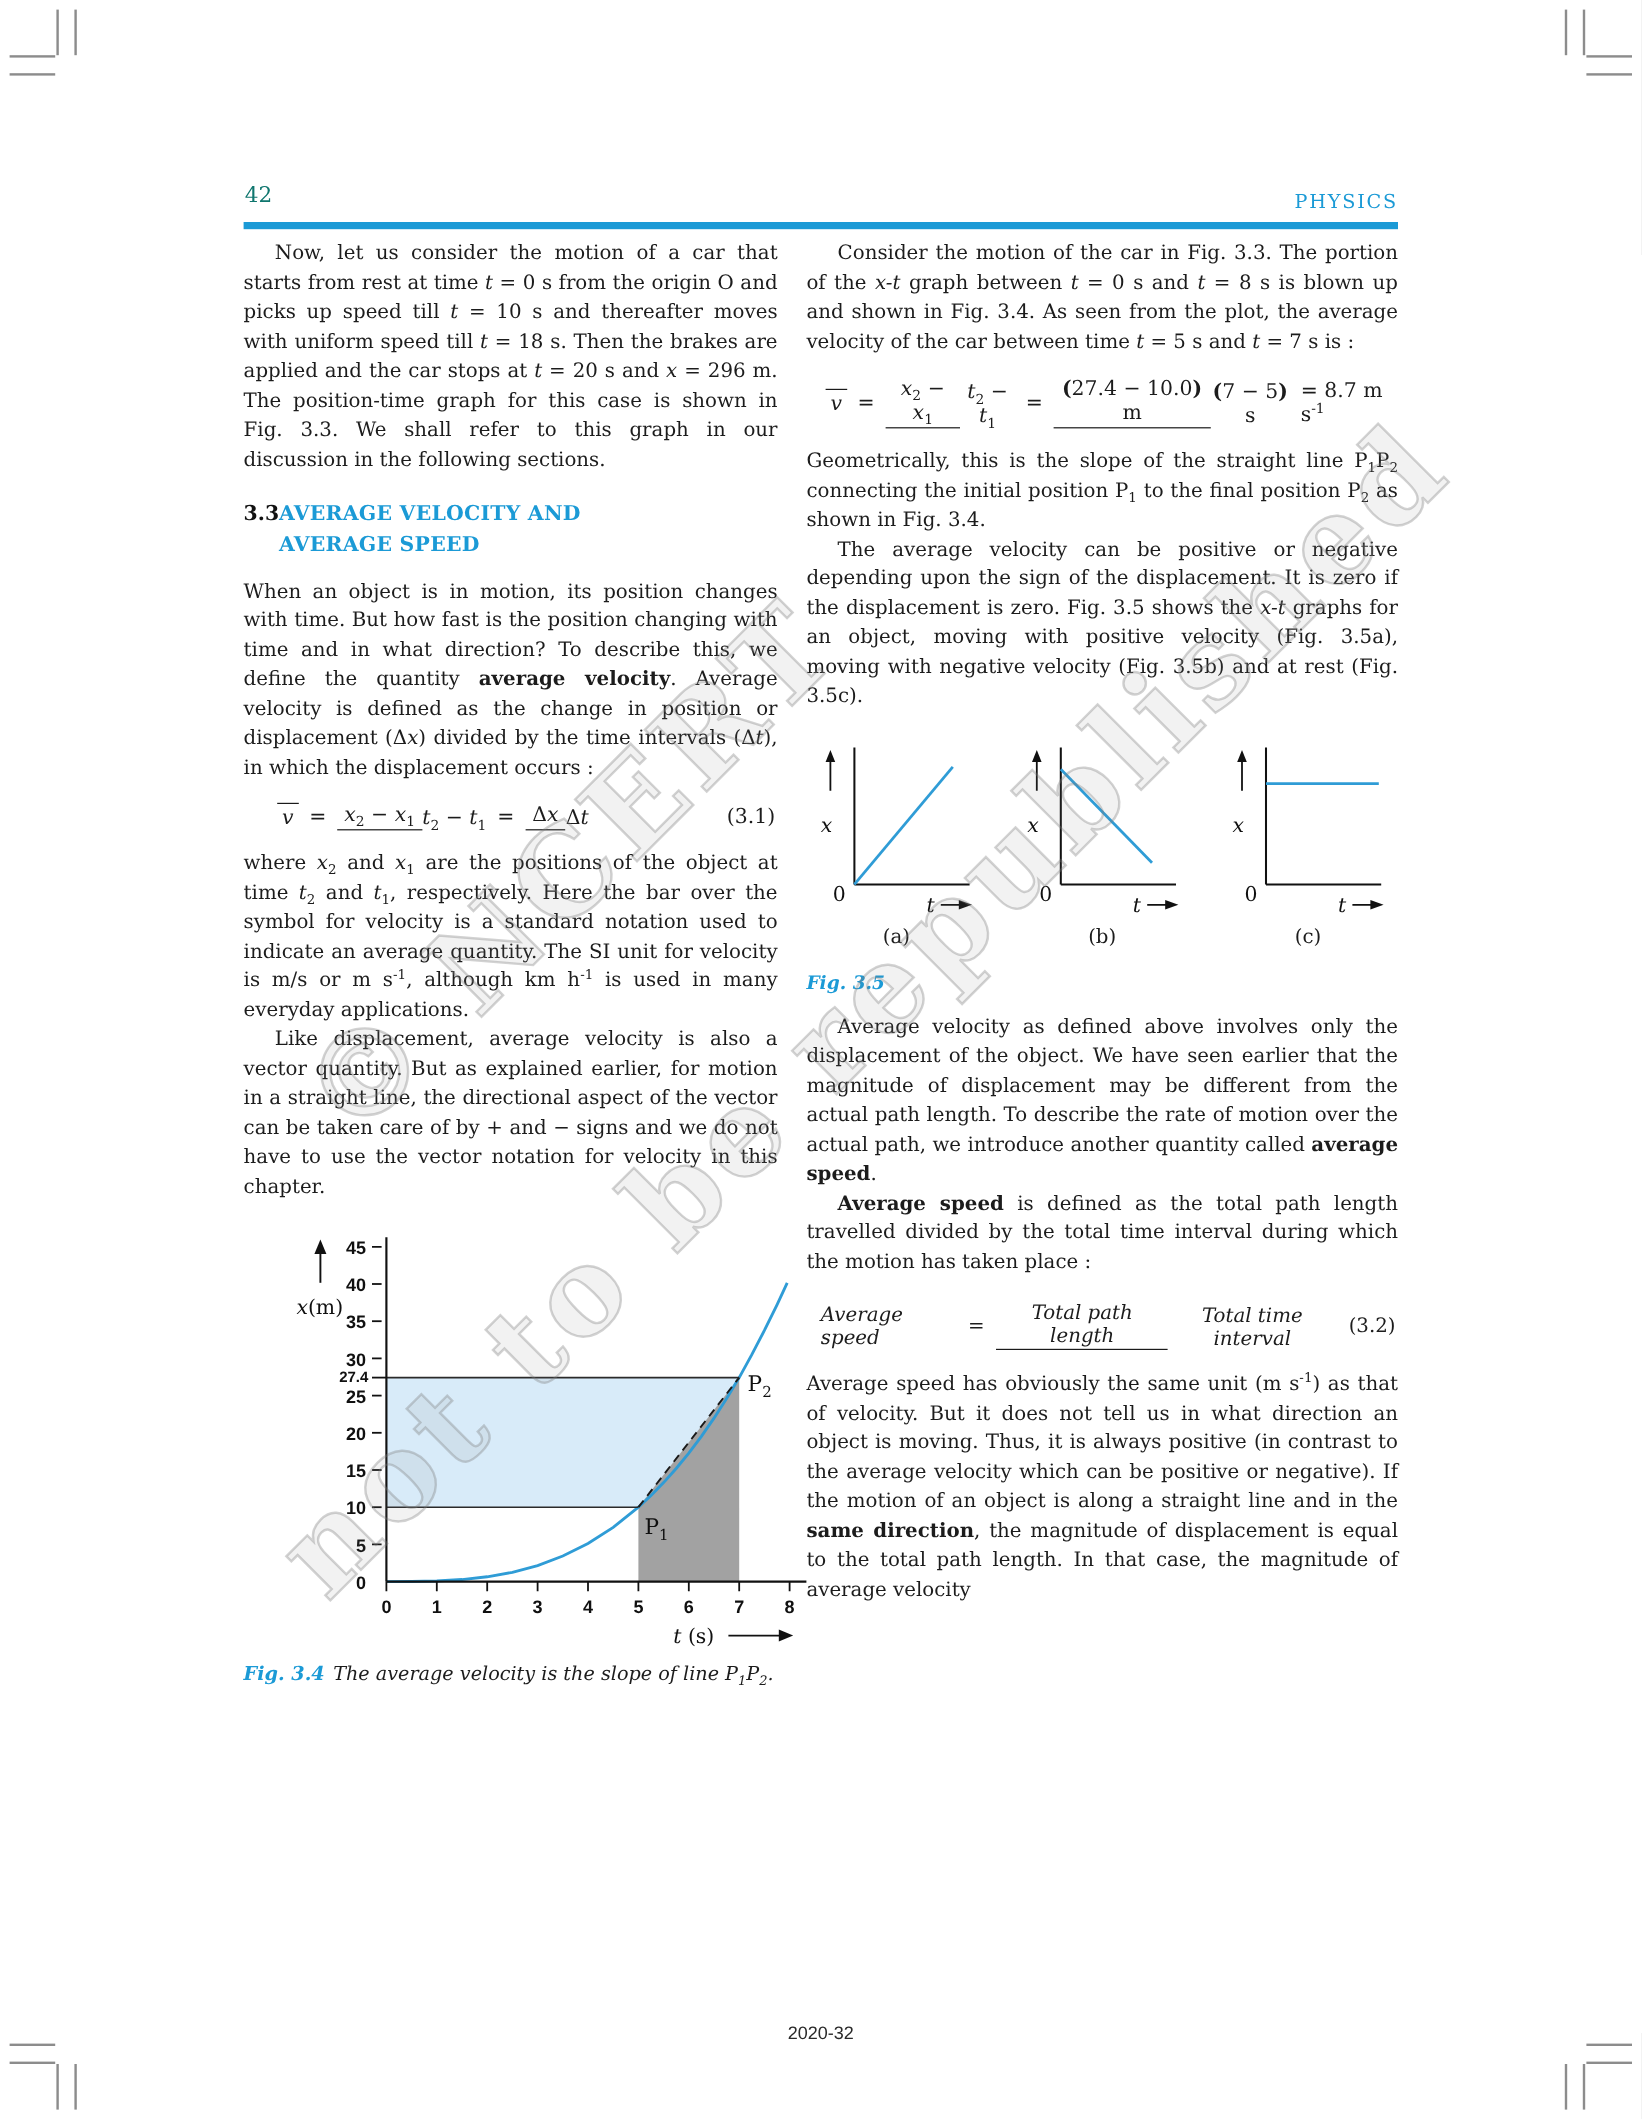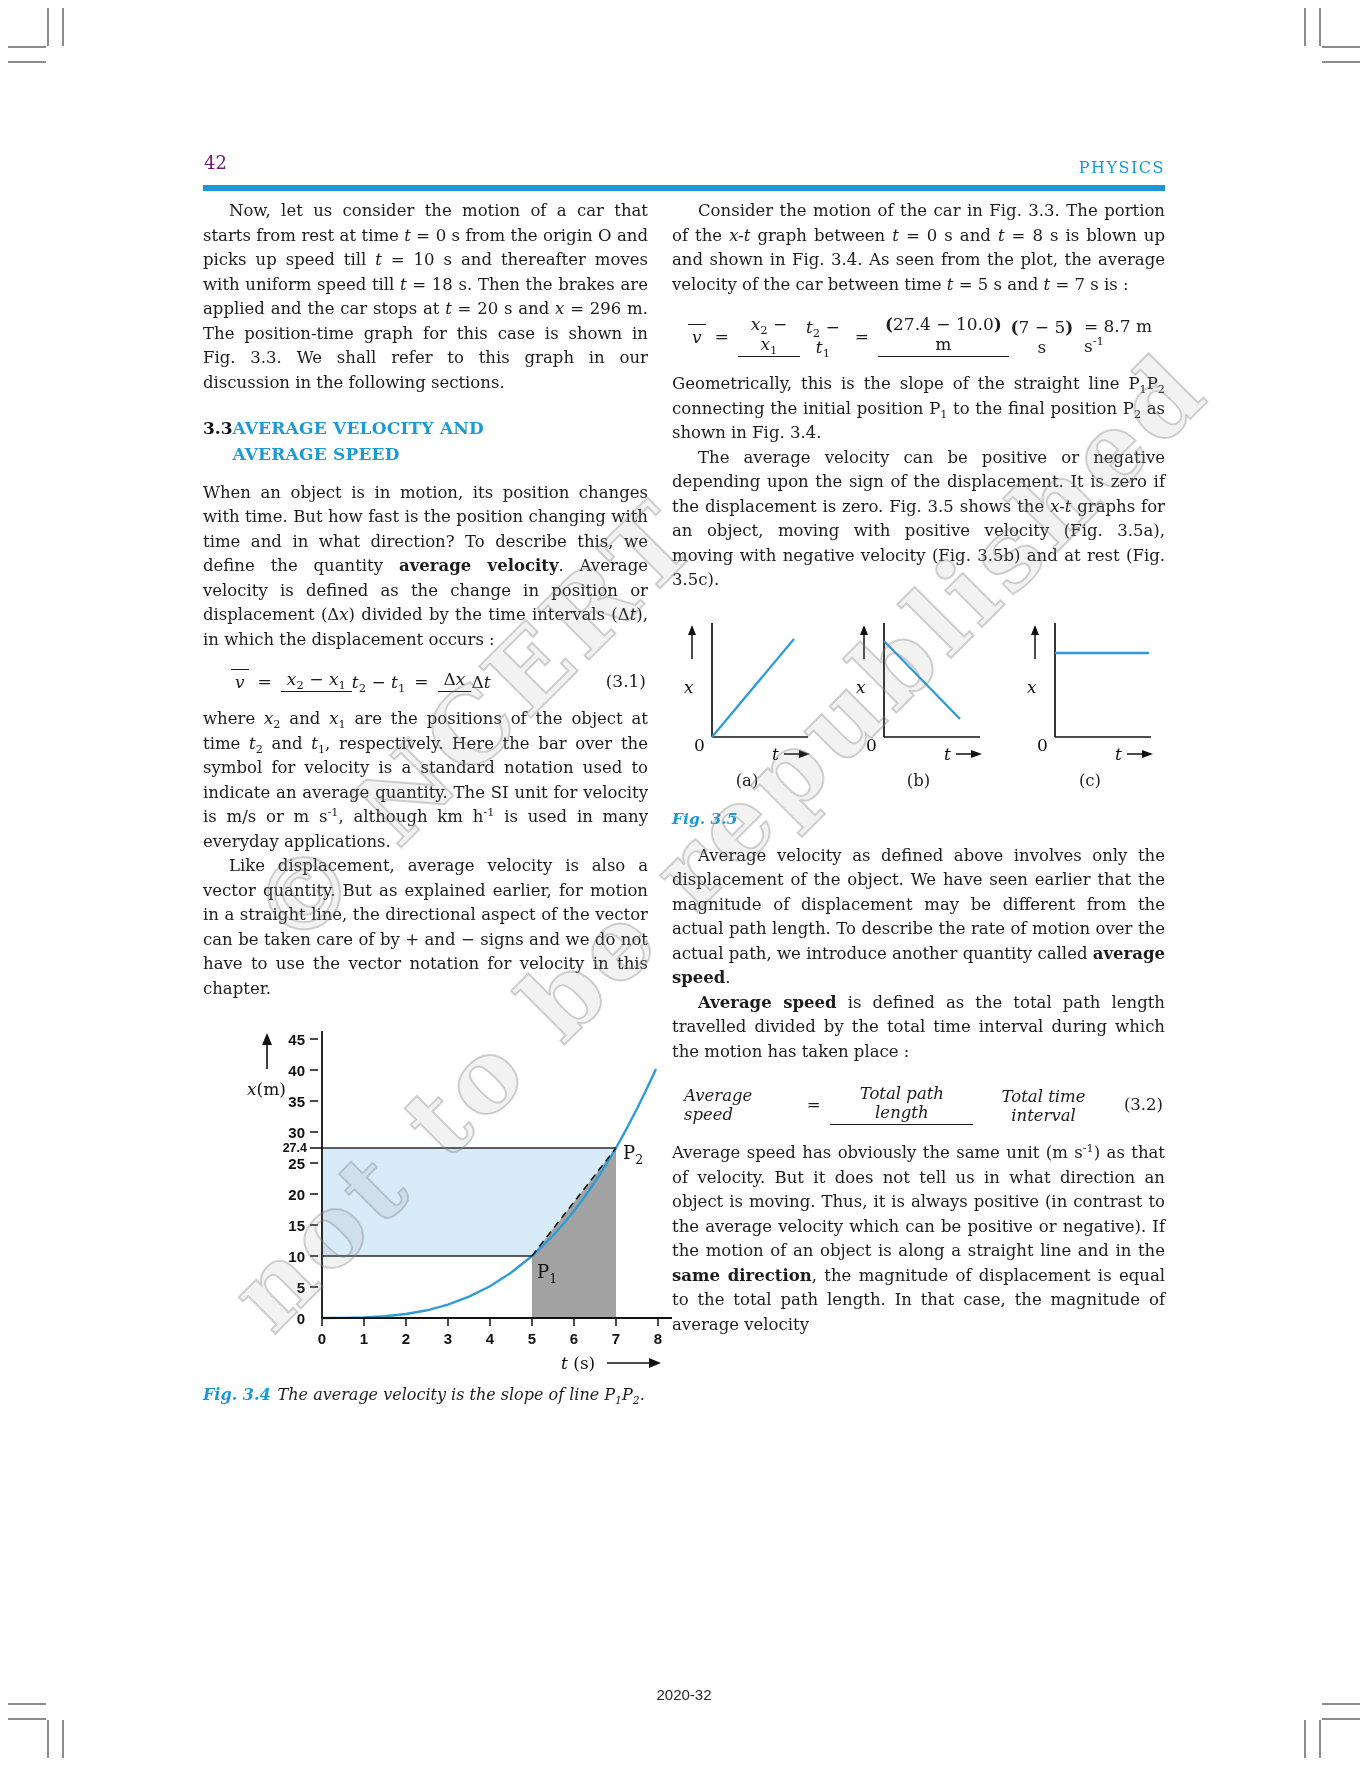--- a/index.html
+++ b/index.html
@@ -1,21 +1,21 @@
 <!DOCTYPE html>
 <html><head>
 <meta charset="utf-8">
 <style>
   html,body{margin:0;padding:0;background:#e8e8e8;}
   .page{position:relative;width:1368px;height:1766px;background:#ffffff;
         font-family:"DejaVu Serif",serif;color:#1c1c1c;overflow:hidden;}
   
   .cm{position:absolute;background:#8c8c8c;}
   
-  .pgnum{position:absolute;left:204px;top:152px;font-size:18px;color:#701a75;}
+  .pgnum{position:absolute;left:204px;top:152px;font-size:18px;color:#0f766e;}
   .pghead{position:absolute;left:865px;top:158px;width:300px;text-align:right;
           font-size:16px;letter-spacing:1.5px;color:#1b9ad6;}
   .rule{position:absolute;left:203px;top:185px;width:962px;height:6px;background:#1b9ad6;}
   
   .col{position:absolute;top:199px;z-index:1;}
   .colL{left:203px;width:445px;}
   .colR{left:672px;width:493px;}
   .col p{margin:0;font-size:16.5px;line-height:24.5px;text-align:justify;}
   .indent{text-indent:26px;}
   sub,sup{line-height:0;font-size:68%;}

